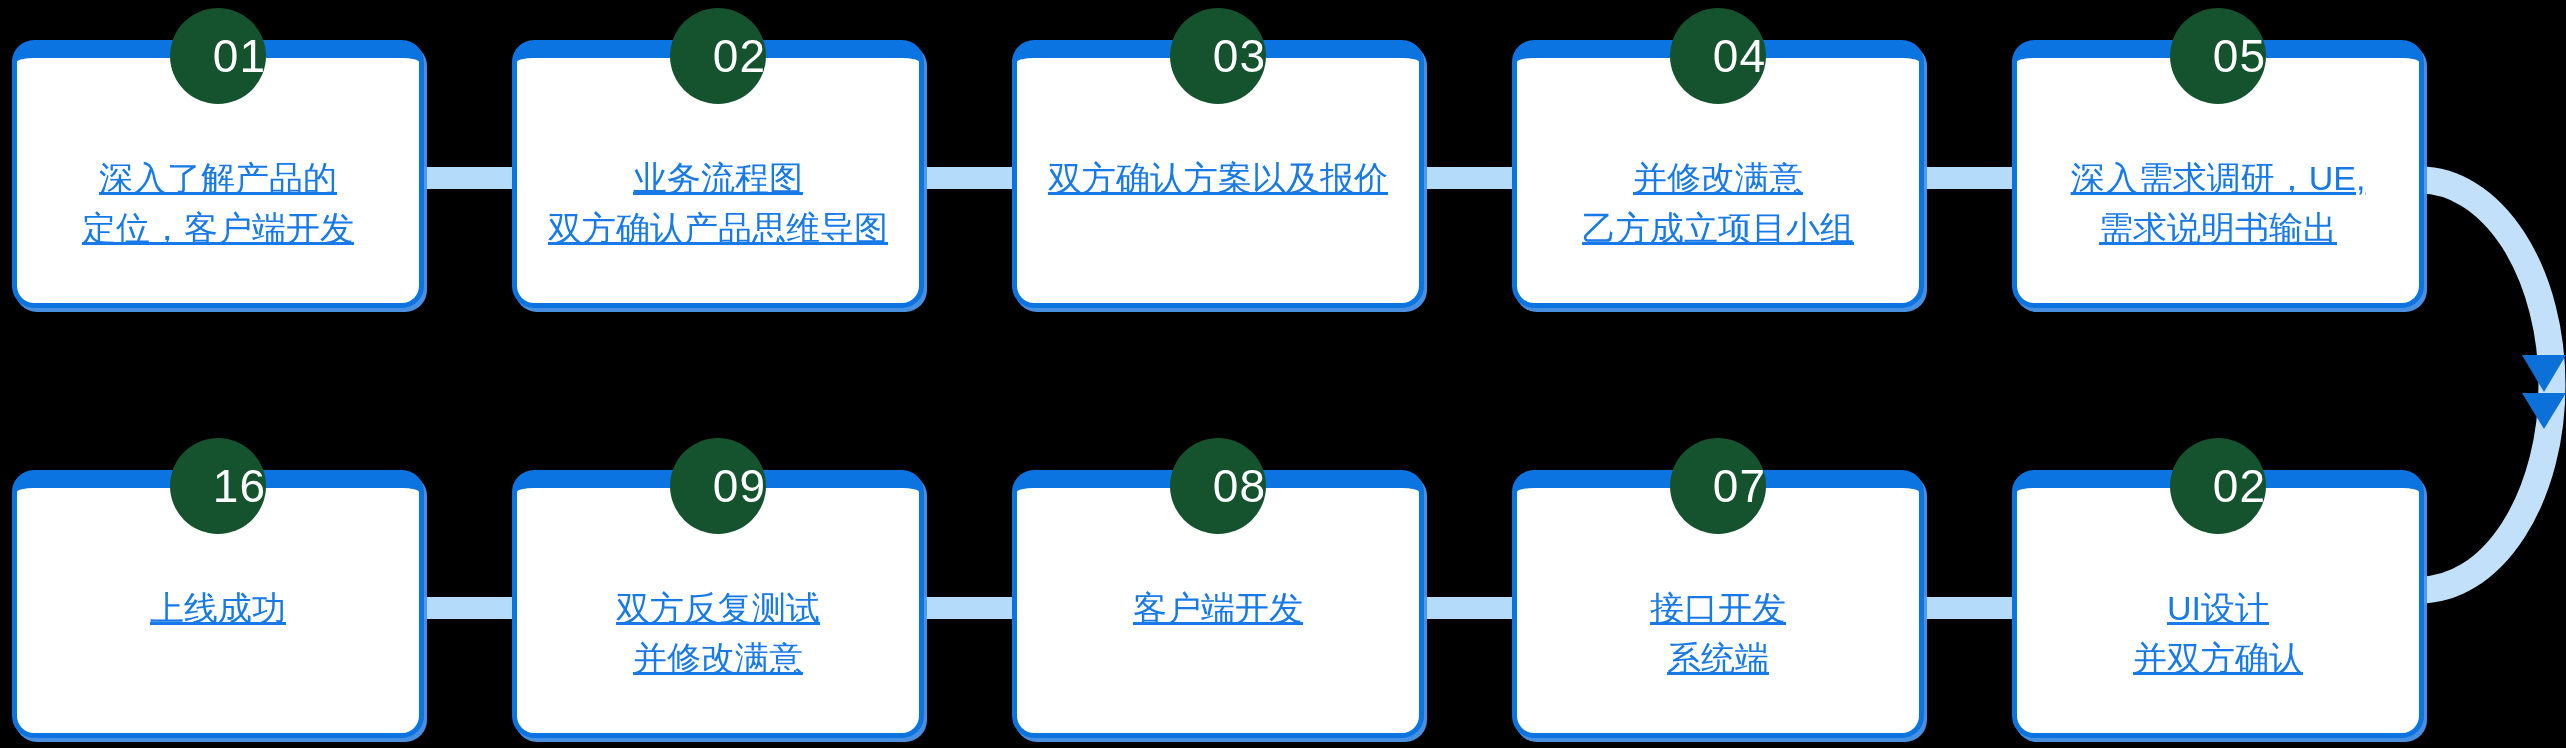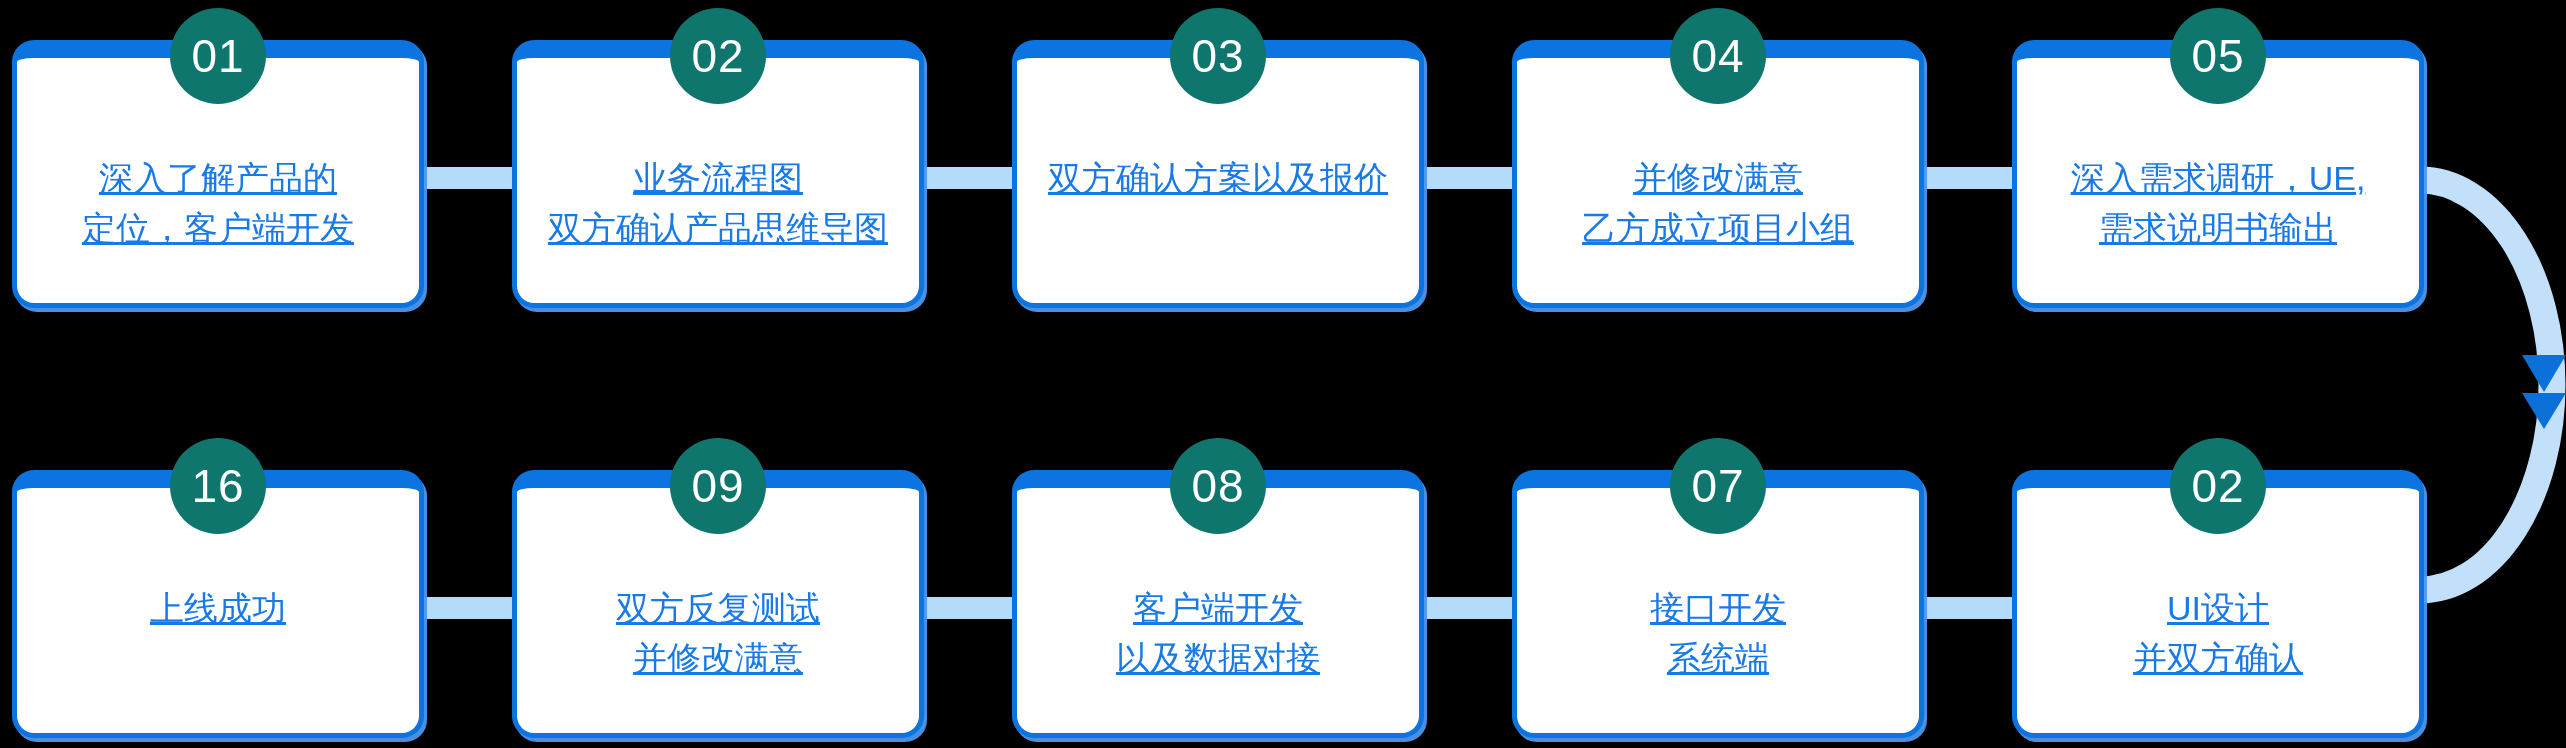--- a/index.html
+++ b/index.html
@@ -23,22 +23,22 @@
     border-radius:22px;
     box-sizing:border-box;
     box-shadow:3px 4px 0 rgba(77,151,236,0.95);
     z-index:2;
   }
   .row1{top:40px;}
   .row2{top:470px;}
   .badge{
     position:absolute;top:-50px;left:50%;transform:translateX(-50%);
     width:96px;height:96px;border-radius:50%;
-    background:#0f766e;
-    display:flex;align-items:center;justify-content:center;
+    background:#14532d;
+    display:flex;align-items:center;justify-content:flex-end;
   }
   .badge span{
     color:#fff;font-size:46px;font-weight:500;letter-spacing:1px;
   }
   .card-text{
     position:absolute;top:95px;left:0;right:0;
     text-align:center;
     font-size:34px;line-height:50px;
     color:#187AE8;
     white-space:nowrap;
@@ -135,21 +135,20 @@
       <div>并修改满意</div>
     </div>
   </div>
 
   <div class="card row2" style="left:1012px">
     <div class="badge">
         <span>08</span>
       </div>
     <div class="card-text">
       <div>客户端开发</div>
-      <div>以及数据对接</div>
     </div>
   </div>
 
   <div class="card row2" style="left:1512px">
     <div class="badge">
         <span>07</span>
       </div>
     <div class="card-text">
       <div>接口开发</div>
       <div>系统端</div>

